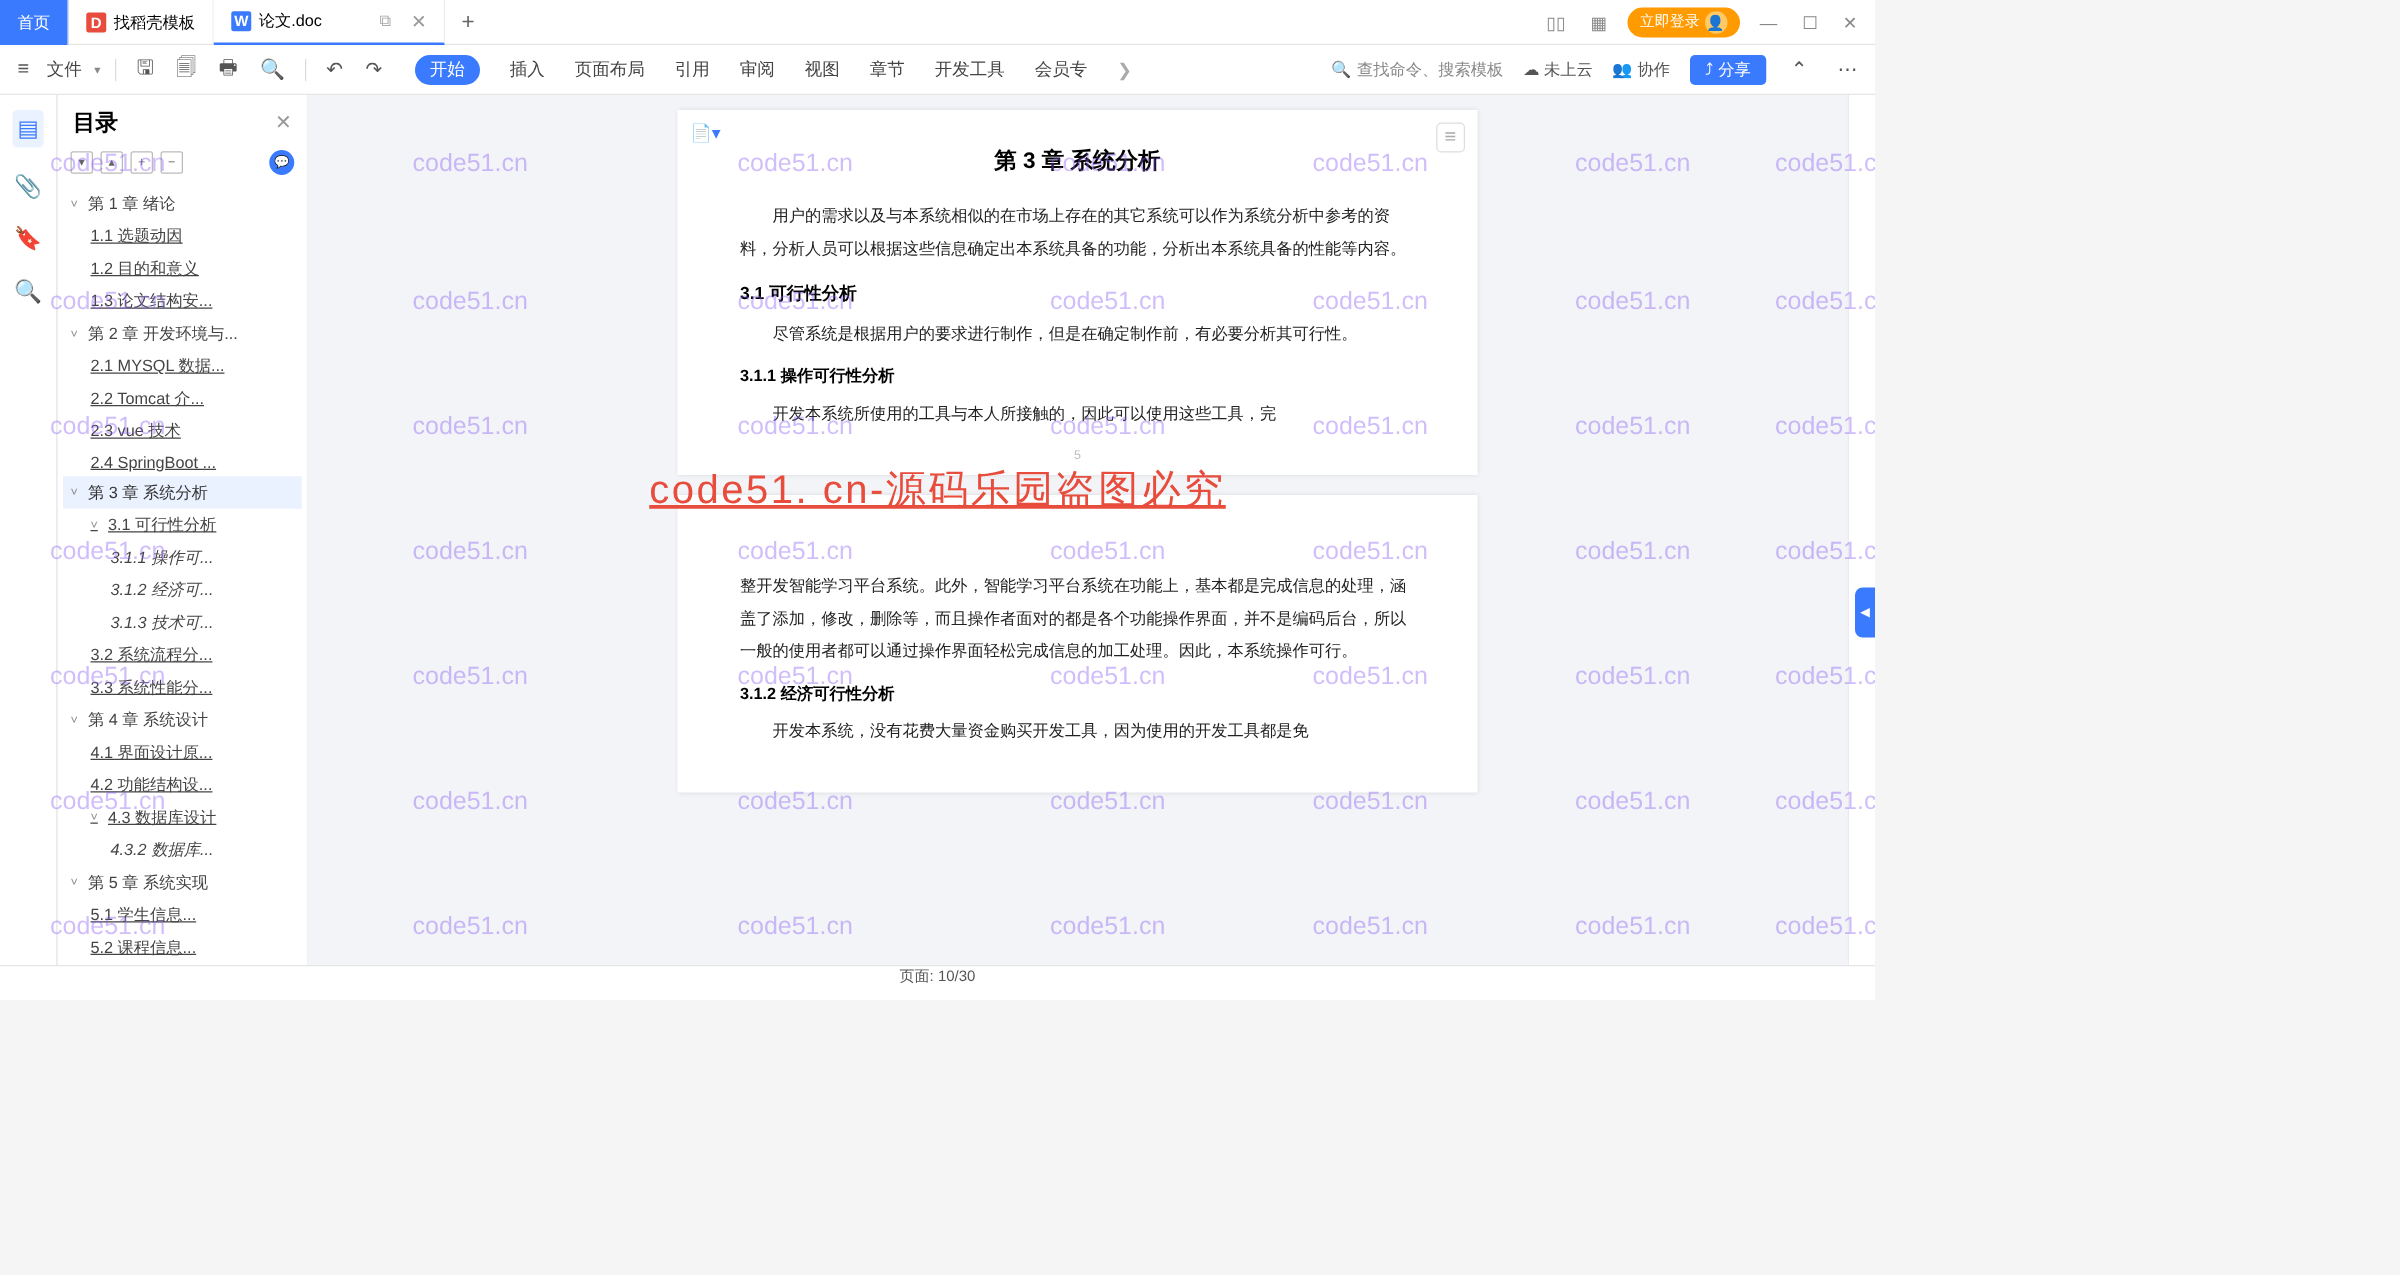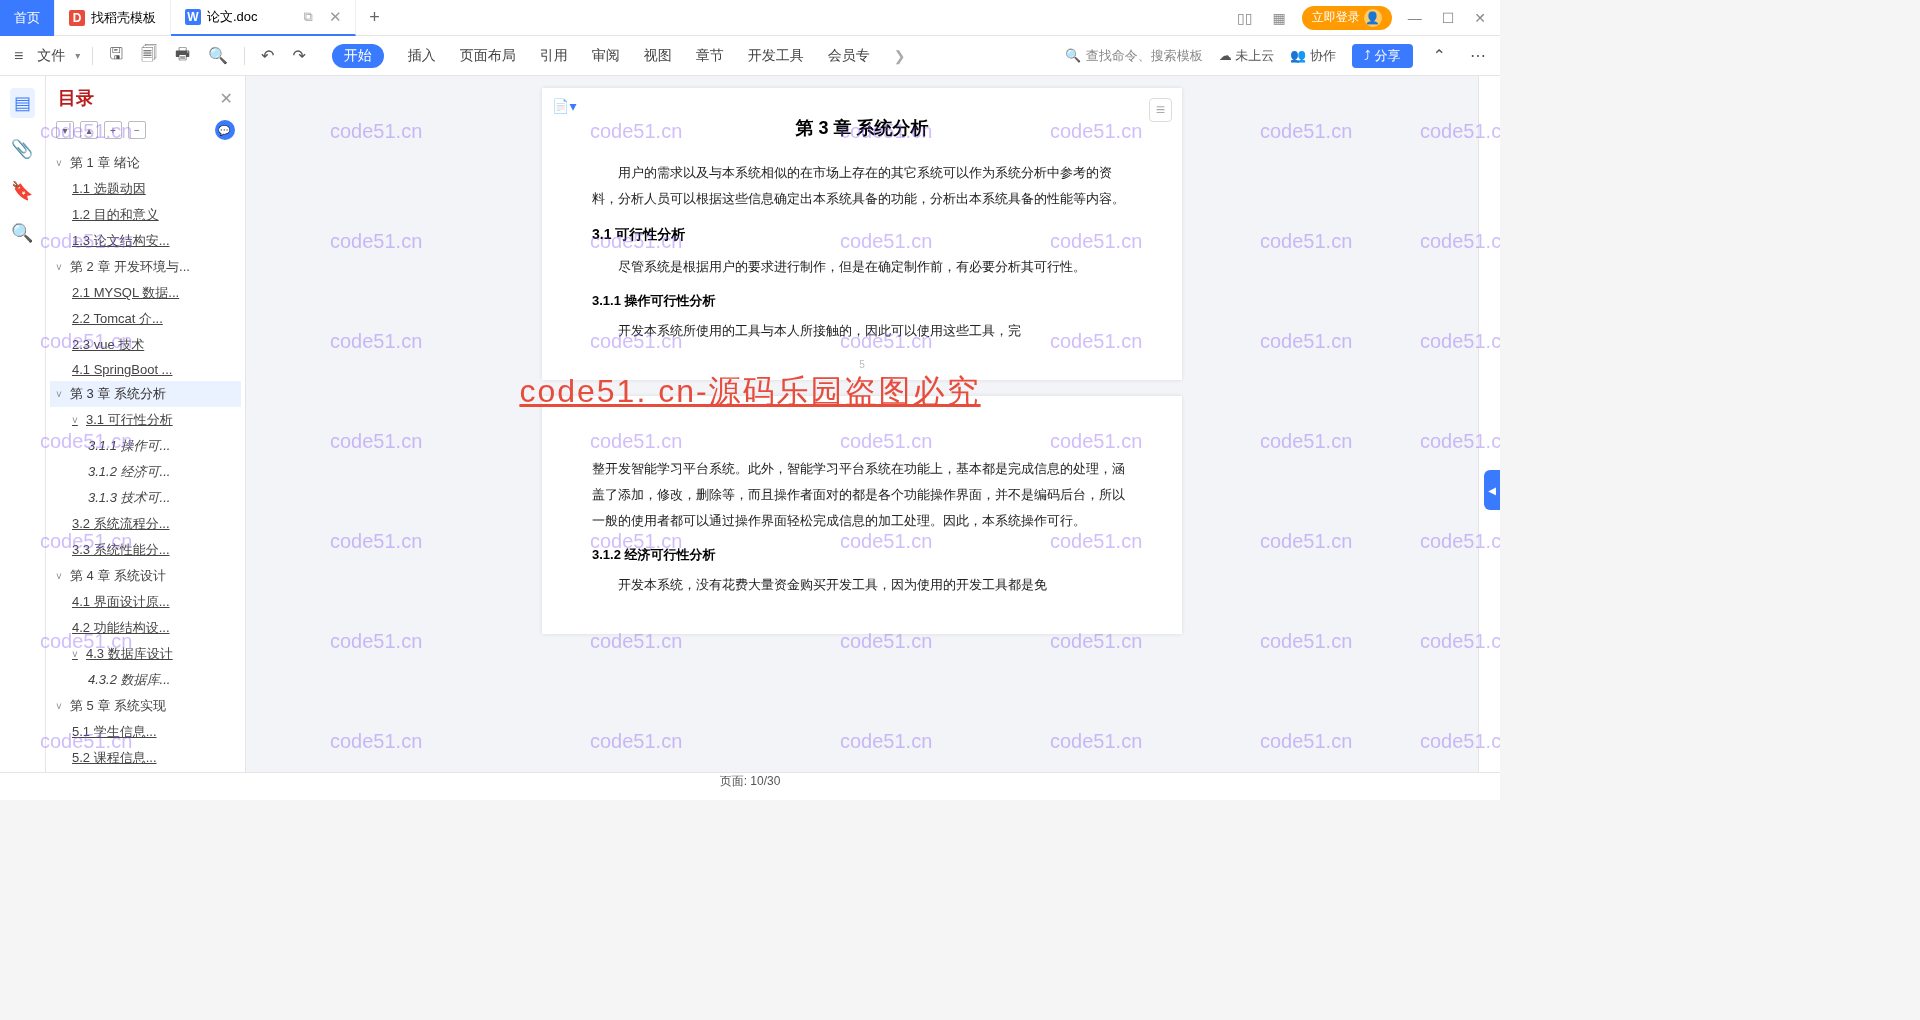--- a/index.html
+++ b/index.html
@@ -36,21 +36,21 @@
 .main { display: flex; height: calc(100% - 36px - 40px - 28px); }
 
 
 .left-rail { width: 46px; background: #fff; border-right: 1px solid #e5e5e5; display: flex; flex-direction: column; align-items: center; padding-top: 12px; gap: 20px; }
 .rail-icon { color: #666; font-size: 18px; cursor: pointer; }
 .rail-icon.active { color: #3a7afe; background: #eaf1ff; padding: 4px; border-radius: 4px; }
 
 
 .outline { width: 200px; background: #fff; border-right: 1px solid #e5e5e5; overflow-y: auto; padding: 10px 4px; }
 .outline-header { display: flex; align-items: center; justify-content: space-between; padding: 0 8px 10px; }
-.outline-title { font-size: 18px; font-weight: bold; color: #b91c1c; }
+.outline-title { font-size: 18px; font-weight: bold; color: #000000; }
 .outline-close { color: #999; cursor: pointer; }
 .outline-toolbar { display: flex; align-items: center; gap: 6px; padding: 0 6px 10px; }
 .ot-btn { width: 18px; height: 18px; border: 1px solid #bbb; border-radius: 2px; display: flex; align-items: center; justify-content: center; font-size: 10px; color: #666; cursor: pointer; }
 .ot-spacer { flex: 1; }
 .ot-chat { width: 20px; height: 20px; background: #3a7afe; border-radius: 50%; display: flex; align-items: center; justify-content: center; color: #fff; font-size: 10px; }
 .toc-item { display: flex; align-items: center; padding: 4px 6px; font-size: 13px; color: #444; cursor: pointer; white-space: nowrap; overflow: hidden; text-overflow: ellipsis; }
 .toc-item.selected { background: #eaf1ff; color: #333; }
 .toc-chevron { width: 12px; font-size: 10px; color: #888; margin-right: 2px; flex-shrink: 0; }
 .l1 { padding-left: 6px; }
 .l2 { padding-left: 22px; text-decoration: underline; }
@@ -205,21 +205,21 @@
         <div class="toc-item l2">
           <span>2.1 MYSQL 数据...</span>
         </div>
         <div class="toc-item l2">
           <span>2.2 Tomcat  介...</span>
         </div>
         <div class="toc-item l2">
           <span>2.3 vue 技术</span>
         </div>
         <div class="toc-item l2">
-          <span>4.1 SpringBoot ...</span>
+          <span>2.4 SpringBoot ...</span>
         </div>
         <div class="toc-item l1 selected">
           <span class="toc-chevron">˅</span>
           <span>第 3 章  系统分析</span>
         </div>
         <div class="toc-item l2">
           <span class="toc-chevron">˅</span>
           <span>3.1 可行性分析</span>
         </div>
         <div class="toc-item l3">

